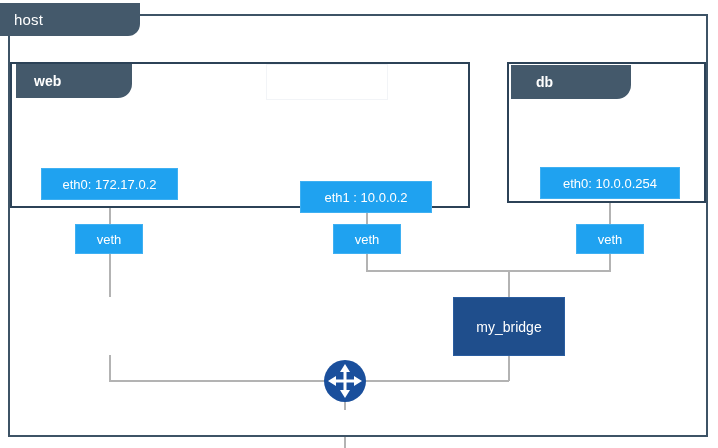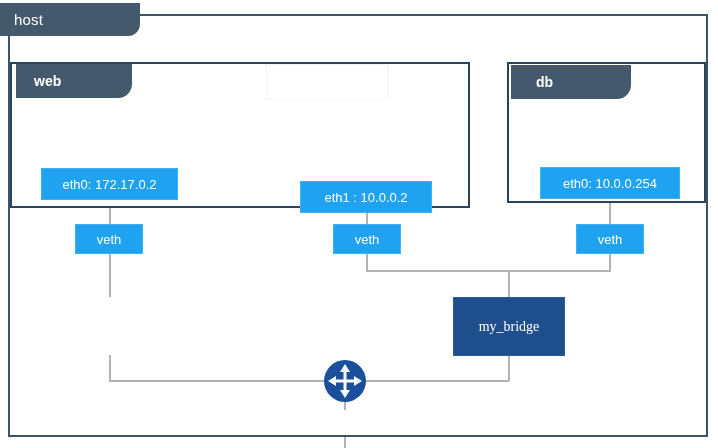--- a/index.html
+++ b/index.html
@@ -123,21 +123,21 @@
   <div class="chip" style="left:540px;top:167px;width:140px;height:32px;">eth0: 10.0.0.254</div>
 
 
   <div class="chip" style="left:75px;top:224px;width:68px;height:30px;">veth</div>
 
   <div class="chip" style="left:333px;top:224px;width:68px;height:30px;">veth</div>
 
   <div class="chip" style="left:576px;top:224px;width:68px;height:30px;">veth</div>
 
 
-  <div class="bridge" style="left:453px;top:297px;width:112px;height:59px;font-family:Liberation Serif, serif;">my_bridge</div>
+  <div class="bridge" style="left:453px;top:297px;width:112px;height:59px;">my_bridge</div>
 
   <div class="router" style="left:323px;top:359px;">
     <svg width="44" height="44" viewBox="0 0 44 44" xmlns="http://www.w3.org/2000/svg">
       <circle cx="22" cy="22" r="21" fill="#1a4f9c"></circle>
 
       <path d="M22 5 L27 13 L23.5 13 L23.5 20.5 L31 20.5 L31 17 L39 22 L31 27 L31 23.5 L23.5 23.5 L23.5 31 L27 31 L22 39 L17 31 L20.5 31 L20.5 23.5 L13 23.5 L13 27 L5 22 L13 17 L13 20.5 L20.5 20.5 L20.5 13 L17 13 Z" fill="#ffffff"></path>
     </svg>
   </div>
 
 </div>

